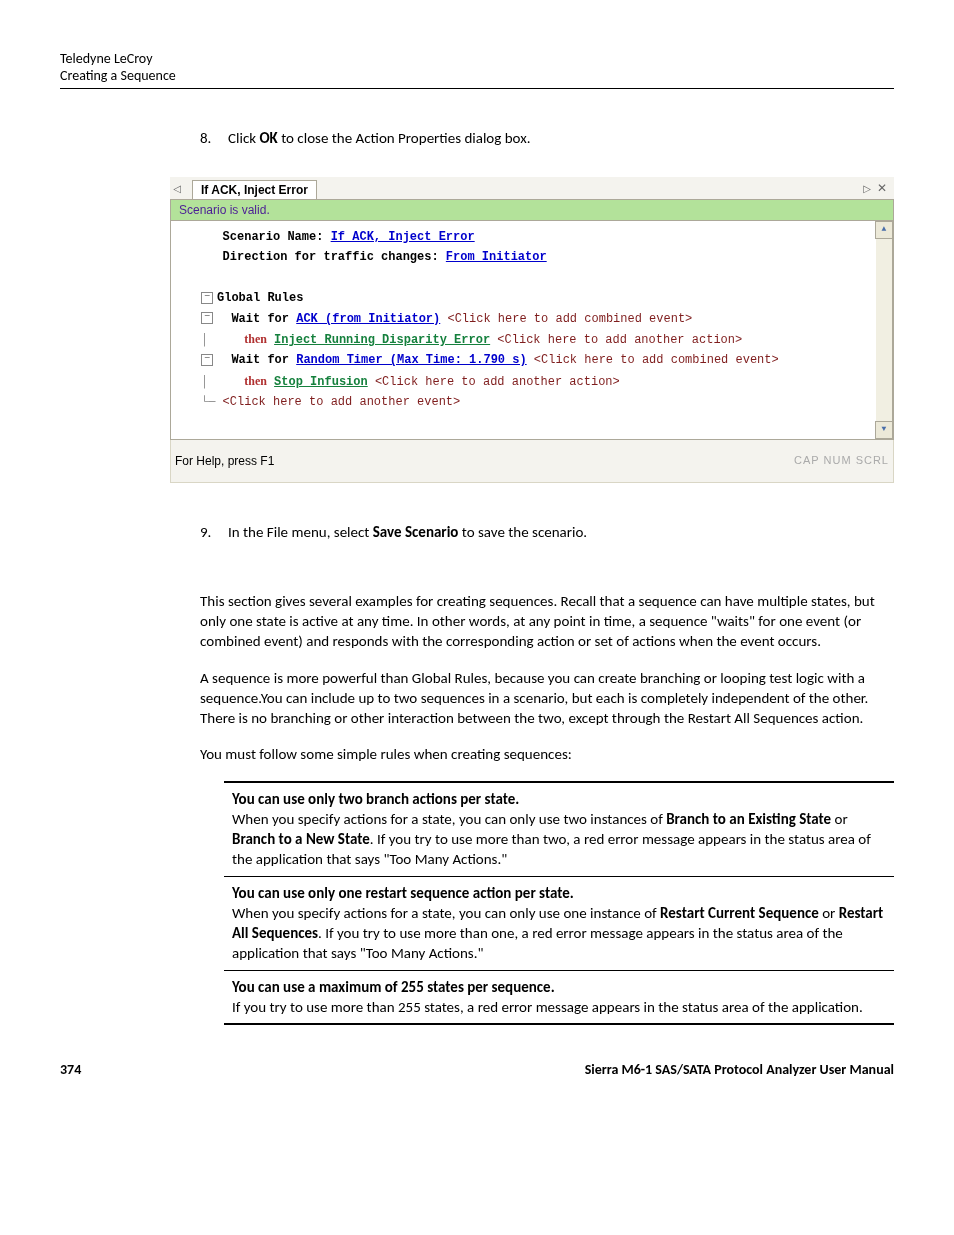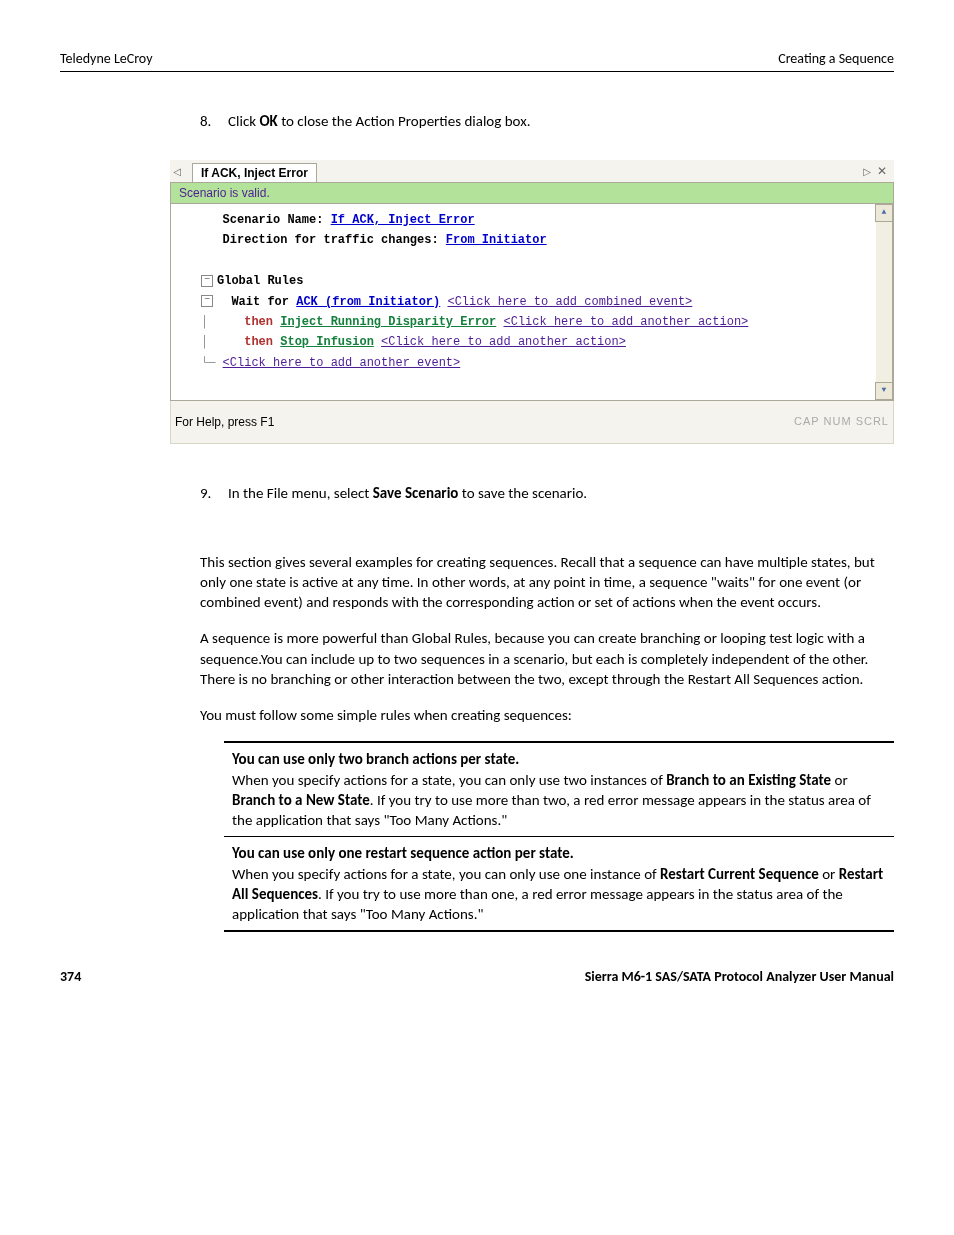--- a/index.html
+++ b/index.html
@@ -14,20 +14,21 @@
   .page {
     padding: 50px 60px 40px 60px;
   }
   .header {
     display: flex;
     justify-content: space-between;
     font-size: 14px;
     border-bottom: 1px solid #000;
     padding-bottom: 4px;
     margin-bottom: 40px;
+    flex-direction: column;
   }
   .content {
     margin-left: 140px;
   }
   .step {
     display: flex;
     margin-bottom: 18px;
   }
   .step-num {
     width: 28px;
@@ -152,26 +153,26 @@
     color: #0000cc;
     text-decoration: underline;
     font-weight: bold;
   }
   .blue-action {
     color: #15803d;
     text-decoration: underline;
     font-weight: bold;
   }
   .grey-placeholder {
-    color: #4c1d95;
-    text-decoration: underline;
+    color: #7f1d1d;
   }
   .red-txt {
     color: #b03030;
     font-weight: bold;
+    font-family: Liberation Serif, serif;
   }
   .tree-glyph {
     color: #888;
     font-family: "Courier New", monospace;
   }
   .foldbox {
     display:inline-block;
     width:10px; height:10px;
     border:1px solid #888;
     text-align:center;
@@ -256,20 +257,21 @@
         <div class="scroll-track-cue"></div>
         <div class="scroll-up">▲</div>
         <div class="scroll-down">▼</div>
 
         <div class="code-line">   <b><span>Scenario Name: </span></b><span class="blue-link">If ACK, Inject Error</span></div>
         <div class="code-line">   <b><span>Direction for traffic changes: </span></b><span class="blue-link">From Initiator</span></div>
         <div class="code-line">&nbsp;</div>
         <div class="code-line"><span class="foldbox">−</span><b>Global Rules</b></div>
         <div class="code-line"><span class="foldbox">−</span>  <b>Wait for</b> <span class="blue-link">ACK (from Initiator)</span> <span class="grey-placeholder">&lt;Click here to add combined event&gt;</span></div>
         <div class="code-line"><span class="tree-glyph">│     </span><span class="red-txt">then</span> <span class="blue-action">Inject Running Disparity Error</span> <span class="grey-placeholder">&lt;Click here to add another action&gt;</span></div>
+        <div class="code-line"><span class="foldbox">−</span>  <b>Wait for</b> <span class="blue-link">Random Timer (Max Time: 1.790 s)</span> <span class="grey-placeholder">&lt;Click here to add combined event&gt;</span></div>
         <div class="code-line"><span class="tree-glyph">│     </span><span class="red-txt">then</span> <span class="blue-action">Stop Infusion</span> <span class="grey-placeholder">&lt;Click here to add another action&gt;</span></div>
         <div class="code-line"><span class="tree-glyph">└─ </span><span class="grey-placeholder">&lt;Click here to add another event&gt;</span></div>
         <div class="code-line">&nbsp;</div>
       </div>
       <div class="statusbar">
         <span>For Help, press F1</span>
         <span class="caps">CAP NUM SCRL</span>
       </div>
     </div>
 
@@ -291,20 +293,26 @@
         <b>You can use only two branch actions per state.</b><br>
         <span>When you specify actions for a state, you can only use two instances of </span><b>Branch to an Existing State</b><span> or </span><b>Branch to a New State</b><span>. If you try to use more than two, a red error message appears in the status area of the application that says "Too Many Actions."</span>
       </td>
           </tr>
       <tr>
             <td>
         <b>You can use only one restart sequence action per state.</b><br>
         <span>When you specify actions for a state, you can only use one instance of </span><b>Restart Current Sequence</b><span> or </span><b>Restart All Sequences</b><span>. If you try to use more than one, a red error message appears in the status area of the application that says "Too Many Actions."</span>
       </td>
           </tr>
+      <tr>
+            <td>
+        <b>You can use a maximum of 255 states per sequence.</b><br>
+        <span>If you try to use more than 255 states, a red error message appears in the status area of the application.</span>
+      </td>
+          </tr>
     </tbody>
       </table>
 
 
     <div class="footer">
       <span>374</span>
       <span>Sierra M6-1 SAS/SATA Protocol Analyzer User Manual</span>
     </div>
 
   </div>

